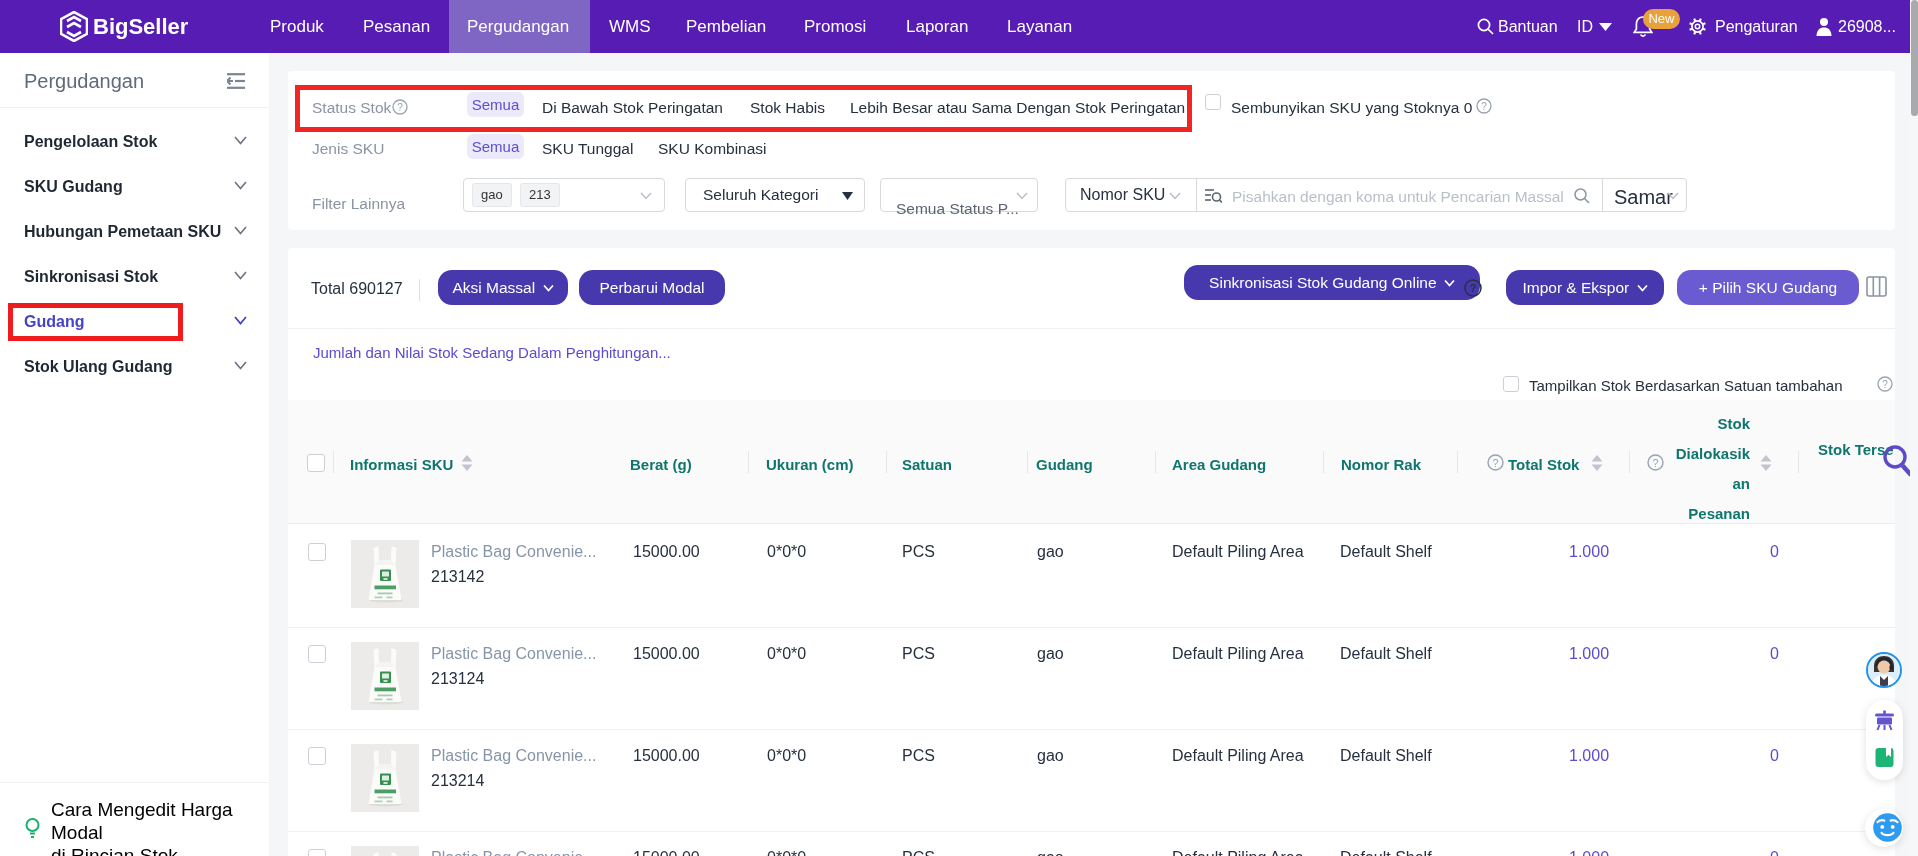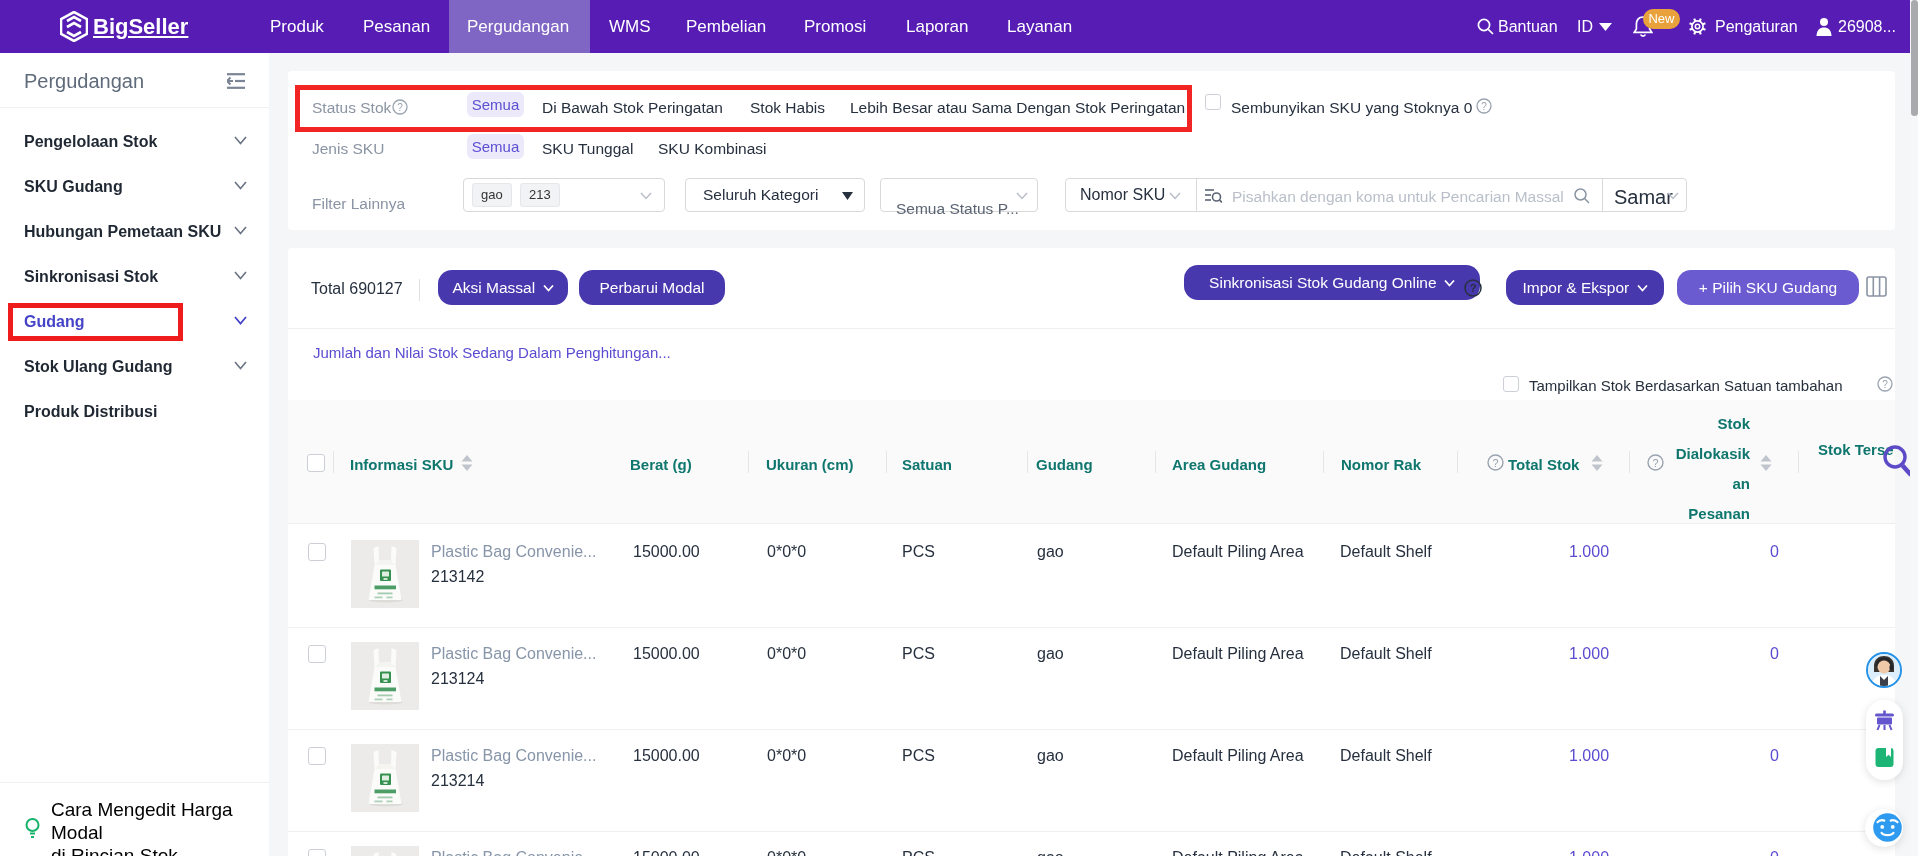--- a/index.html
+++ b/index.html
@@ -4,21 +4,21 @@
 <style>
 * { margin:0; padding:0; box-sizing:border-box; }
 html,body { width:1918px; height:856px; overflow:hidden; }
 body { font-family:"Liberation Sans", sans-serif; background:#f5f6f8; position:relative; }
 .abs { position:absolute; }
 
 
 #nav { position:absolute; left:0; top:0; width:1918px; height:53px; background:#561cb4; color:#fff; }
 #nav .item { position:absolute; top:0; height:53px; line-height:53px; font-size:17px; color:#fff; }
 #navActive { position:absolute; left:449px; top:0; width:141px; height:53px; background:#7f66c4; }
-#logoText { position:absolute; left:93px; top:14px; font-size:22px; font-weight:bold; color:#fff;text-decoration:underline; }
+#logoText { position:absolute; left:93px; top:14px; font-size:22px; font-weight:bold; color:#fff; }
 
 
 #sidebar { position:absolute; left:0; top:53px; width:269px; height:803px; background:#fff; }
 #sbTitle { position:absolute; left:24px; top:17px; font-size:20px; color:#5f6b7b; }
 #sbDivider { position:absolute; left:0; top:54px; width:269px; height:1px; background:#f0f0f0; }
 .sbItem { position:absolute; left:24px; width:220px; height:45px; line-height:45px; font-size:16px; font-weight:bold; color:#1f2733; }
 #redGudang { position:absolute; left:8px; top:250px; width:175px; height:38px; border:5px solid #ee1c1c; }
 #sbTipLine { position:absolute; left:0; top:729px; width:269px; height:1px; background:#f0f0f0; }
 #sbTip { position:absolute; left:51px; top:745px; width:200px; font-size:19px; line-height:23px; color:#000000; }
 
@@ -124,21 +124,20 @@
       </svg></div>
   <div class="sbItem" style="top:201px">Sinkronisasi Stok<svg style="position:absolute;left:210px;top:17px" width="13" height="9" viewBox="0 0 13 9">
         <path d="M1 1 L6.5 7.5 L12 1" fill="none" stroke="#6b7483" stroke-width="1.6"></path>
       </svg></div>
   <div class="sbItem" style="top:246px;color:#4544c8">Gudang<svg style="position:absolute;left:210px;top:17px" width="13" height="9" viewBox="0 0 13 9">
         <path d="M1 1 L6.5 7.5 L12 1" fill="none" stroke="#4544c8" stroke-width="1.8"></path>
       </svg></div>
   <div class="sbItem" style="top:291px">Stok Ulang Gudang<svg style="position:absolute;left:210px;top:17px" width="13" height="9" viewBox="0 0 13 9">
         <path d="M1 1 L6.5 7.5 L12 1" fill="none" stroke="#6b7483" stroke-width="1.6"></path>
       </svg></div>
-  <div class="sbItem" style="top:336px">Produk Distribusi</div>
   <div id="redGudang"></div>
   <div id="sbTipLine"></div>
   <svg class="abs" style="left:25px;top:765px" width="15" height="21" viewBox="0 0 15 21">
       <circle cx="7.5" cy="7" r="6" fill="none" stroke="#17b26a" stroke-width="2"></circle>
       <line x1="5" y1="15.5" x2="10" y2="15.5" stroke="#17b26a" stroke-width="2"></line>
       <line x1="6" y1="19" x2="9" y2="19" stroke="#17b26a" stroke-width="2"></line>
     </svg>
   <div id="sbTip">Cara Mengedit Harga Modal<br>di Rincian Stok BigSeller</div>
 </div>
 

